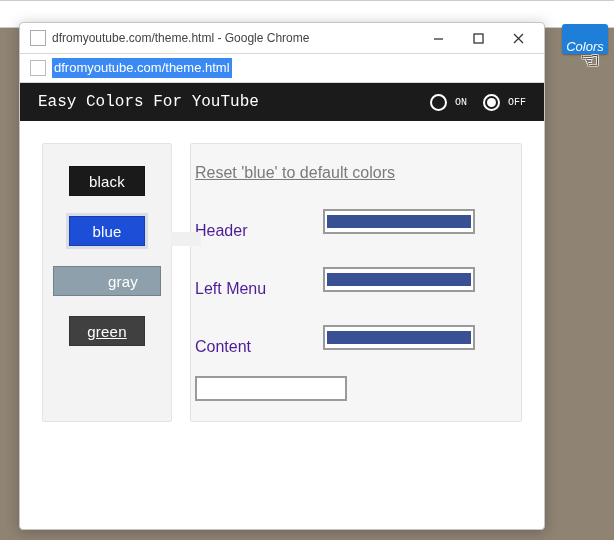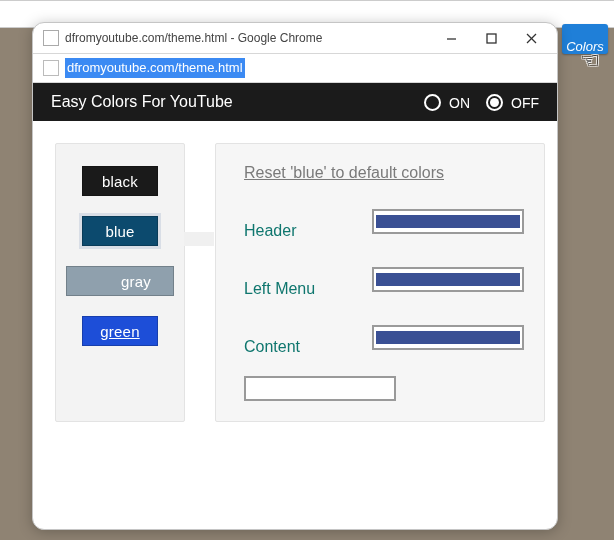--- a/index.html
+++ b/index.html
@@ -1,43 +1,43 @@
 <!DOCTYPE html>
 <html><head>
 <meta charset="utf-8">
 <style>
   html,body{margin:0;padding:0;width:614px;height:540px;font-family:Arial,Helvetica,sans-serif;overflow:hidden;background:#8f8373;}
   .bg-top{position:absolute;left:0;right:0;top:0;height:26px;background:#fff;border-top:1px solid #ccc;border-bottom:1px solid #ccc;}
-  .popup-window{position:absolute;left:32px;top:22px;width:524px;height:506px;background:#fff;border:1px solid #c5c5c5;box-shadow:0 2px 14px rgba(0,0,0,.25);border-radius:12px;}
+  .popup-window{position:absolute;left:19px;top:22px;width:524px;height:506px;background:#fff;border:1px solid #c5c5c5;box-shadow:0 2px 14px rgba(0,0,0,.25);border-radius:4px;}
   .titlebar{height:30px;display:flex;align-items:center;padding:0 6px 0 10px;border-bottom:1px solid #d7d7d7;color:#444;font-size:12px;}
   .titlebar .page-icon{width:14px;height:14px;border:1px solid #aaa;margin-right:6px;flex:0 0 auto;}
   .titlebar .title{flex:1;white-space:nowrap;overflow:hidden;text-overflow:ellipsis;}
   .win-controls{display:flex;}
   .win-btn{width:40px;height:26px;display:flex;align-items:center;justify-content:center;}
   .addrbar{height:28px;display:flex;align-items:center;padding:0 10px;border-bottom:1px solid #d7d7d7;}
   .addr-icon{width:14px;height:14px;border:1px solid #bbb;margin-right:6px;}
   .addr-text{background:#3b8af3;color:#fff;font-size:13px;padding:1px 2px;line-height:18px;text-align:right;}
-  .app-header{background:#1b1b1b;color:#fff;height:38px;display:flex;align-items:center;padding:0 18px;font-size:16px;}
+  .app-header{background:#1b1b1b;color:#fff;height:38px;display:flex;align-items:center;padding:0 18px;font-size:16px;font-family:Liberation Mono, monospace;}
   .app-header .spacer{flex:1;}
-  .radio-group{display:flex;align-items:flex-end;font-size:14px;gap:4px;}
+  .radio-group{display:flex;align-items:center;font-size:10px;gap:4px;}
   .radio{width:13px;height:13px;border-radius:50%;border:2px solid #fff;position:relative;display:inline-block;margin:0 4px 0 12px;}
   .radio.selected:after{content:"";position:absolute;inset:2px;background:#fff;border-radius:50%;}
-  .content{display:flex;padding:22px 22px 22px 22px;gap:30px;}
+  .content{display:flex;padding:22px 22px 22px 22px;gap:18px;}
   .sidebar{width:104px;background:#f3f3f3;border:1px solid #e3e3e3;padding:22px 12px;display:flex;flex-direction:column;gap:20px;align-items:center;border-radius:2px;position:relative;}
   .theme-btn{width:74px;height:28px;border:1px solid rgba(0,0,0,.2);color:#fff;font-size:15px;display:flex;align-items:center;justify-content:center;font-weight:500;letter-spacing:.2px;}
   .theme-btn.black{background:#1a1a1a;}
-  .theme-btn.blue{background:#0c4a6e;outline:3px solid #d9dee6;}
+  .theme-btn.blue{background:#1d4ed8;outline:3px solid #d9dee6;}
   .theme-btn.gray{background:#8fa0ad;padding-left:32px;}
-  .theme-btn.green{background:#1d4ed8;text-decoration:underline;}
+  .theme-btn.green{background:#404040;text-decoration:underline;}
   .theme-btn.mixed{background:#b5262e;}
   .connector{position:absolute;left:100%;top:88px;width:30px;height:14px;background:#f0f0f0;}
-  .panel{flex:1;background:#f6f6f6;border:1px solid #e3e3e3;padding:20px 20px 20px 28px;border-radius:2px;}
+  .panel{flex:1;background:#f6f6f6;border:1px solid #e3e3e3;padding:20px 20px 20px 4px;border-radius:2px;}
   .reset-link{color:#7a7a7a;font-size:16px;text-decoration:underline;}
   .row{display:flex;align-items:center;margin-top:20px;}
-  .row-label{flex:0 0 128px;color:#0f766e;font-size:16px;margin-top:20px;}
+  .row-label{flex:0 0 128px;color:#4c1d95;font-size:16px;margin-top:20px;}
   .swatch{flex:0 0 148px;height:21px;border:2px solid #9a9a9a;background:#fff;display:flex;align-items:center;justify-content:center;}
   .swatch-inner{width:100%;height:13px;margin:0 2px;}
   .colors-ext-btn{position:absolute;right:6px;top:24px;width:46px;height:30px;background:#1f7fd8;color:#fff;font-size:13px;border-radius:3px;display:flex;align-items:flex-end;justify-content:center;box-shadow:0 1px 2px rgba(0,0,0,.3);font-style:italic;}
   .cursor{position:absolute;right:14px;top:48px;font-size:22px;color:#000;text-shadow:-1px -1px 0 #fff,1px -1px 0 #fff,-1px 1px 0 #fff,1px 1px 0 #fff;}
 </style>
 </head>
 <body>
 
 <div class="bg-top"></div>
 

